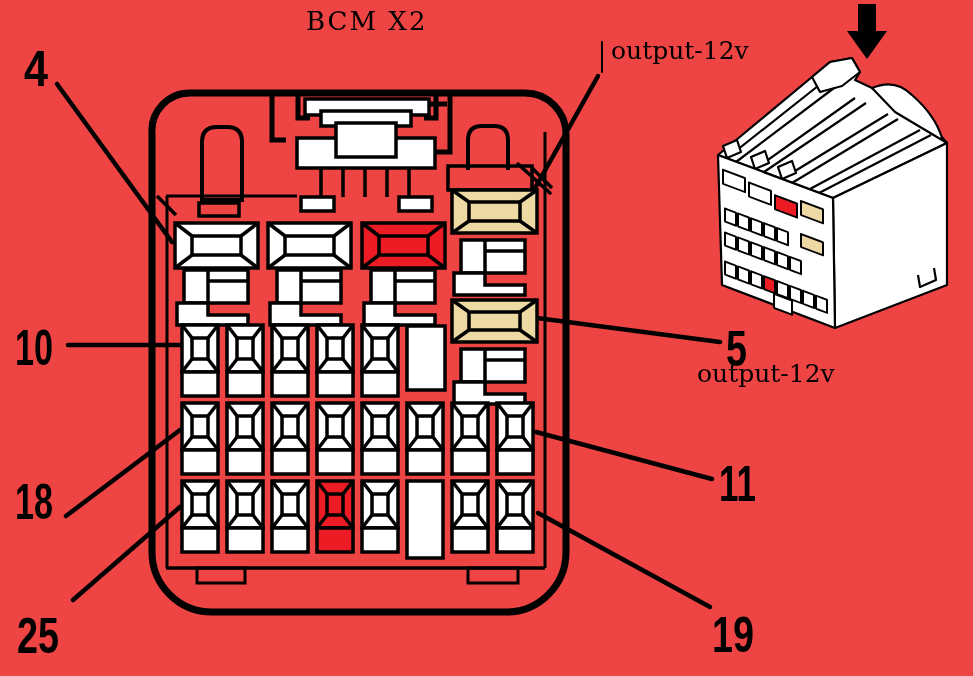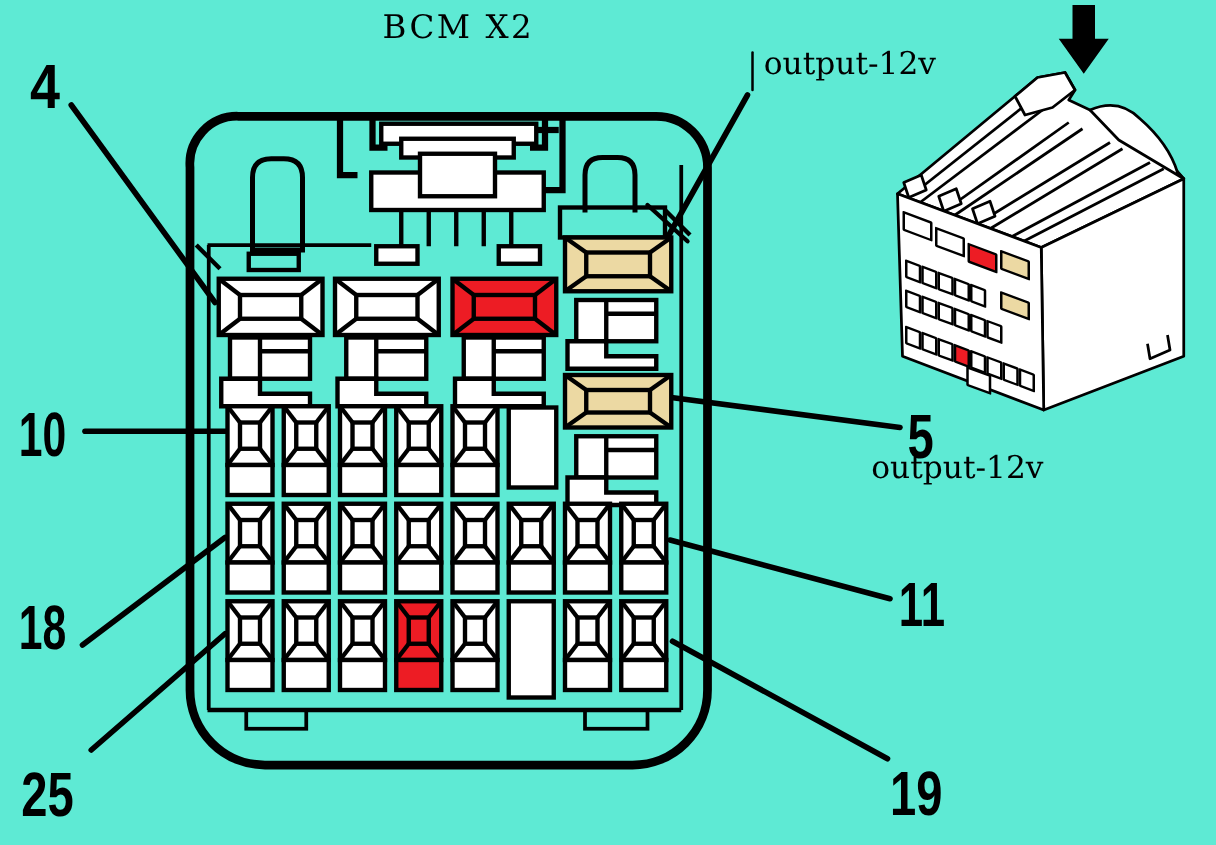--- a/index.html
+++ b/index.html
@@ -1,16 +1,16 @@
 <!DOCTYPE html>
 <html><head>
 <meta charset="utf-8">
 <style>
   html,body{margin:0;padding:0;background:#fff;}
-  .canvas{position:relative;width:973px;height:676px;background:#5eead4;overflow:hidden;font-family:"Liberation Sans",sans-serif;}
+  .canvas{position:relative;width:973px;height:676px;background:#ef4444;overflow:hidden;font-family:"Liberation Sans",sans-serif;}
   svg{position:absolute;left:0;top:0;}
   text{fill:#000;}
   .serif{font-family:"DejaVu Serif","Liberation Serif",serif;}
   .num{font-family:"Liberation Sans",sans-serif;font-weight:bold;font-size:50px;}
 </style>
 </head>
 <body>
 
 <div class="canvas">
 <svg width="973" height="676" viewBox="0 0 973 676">

